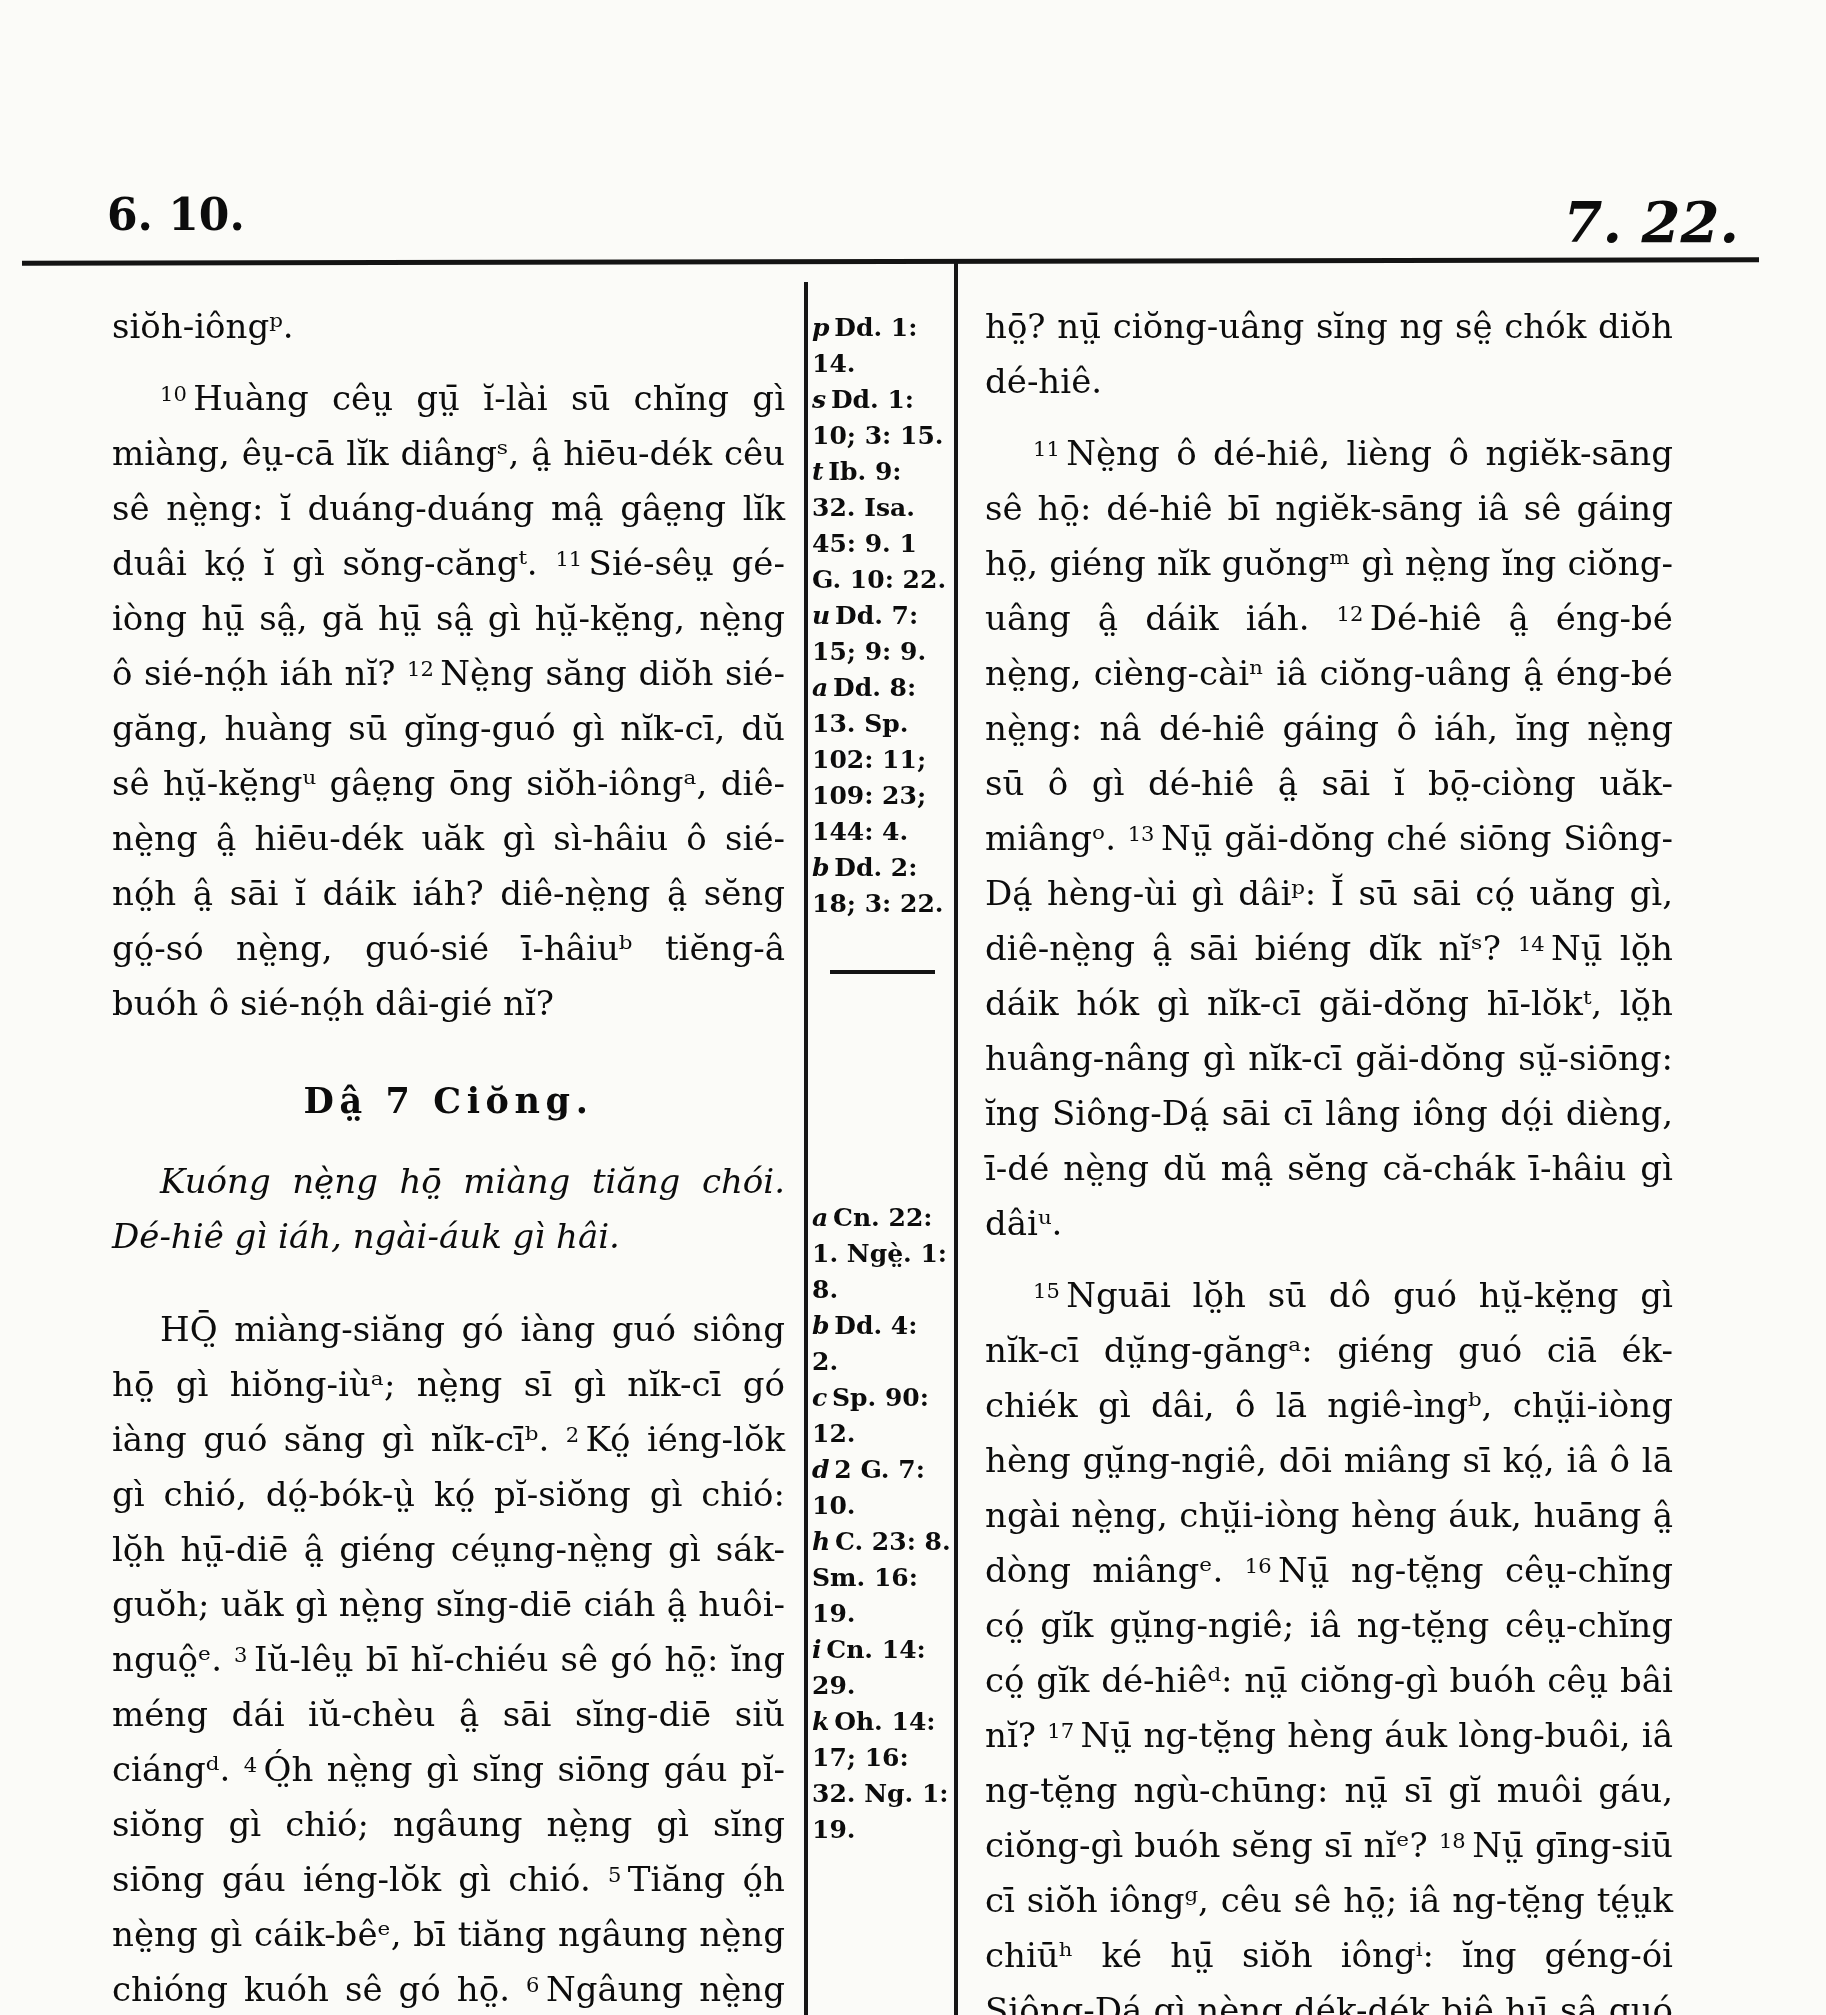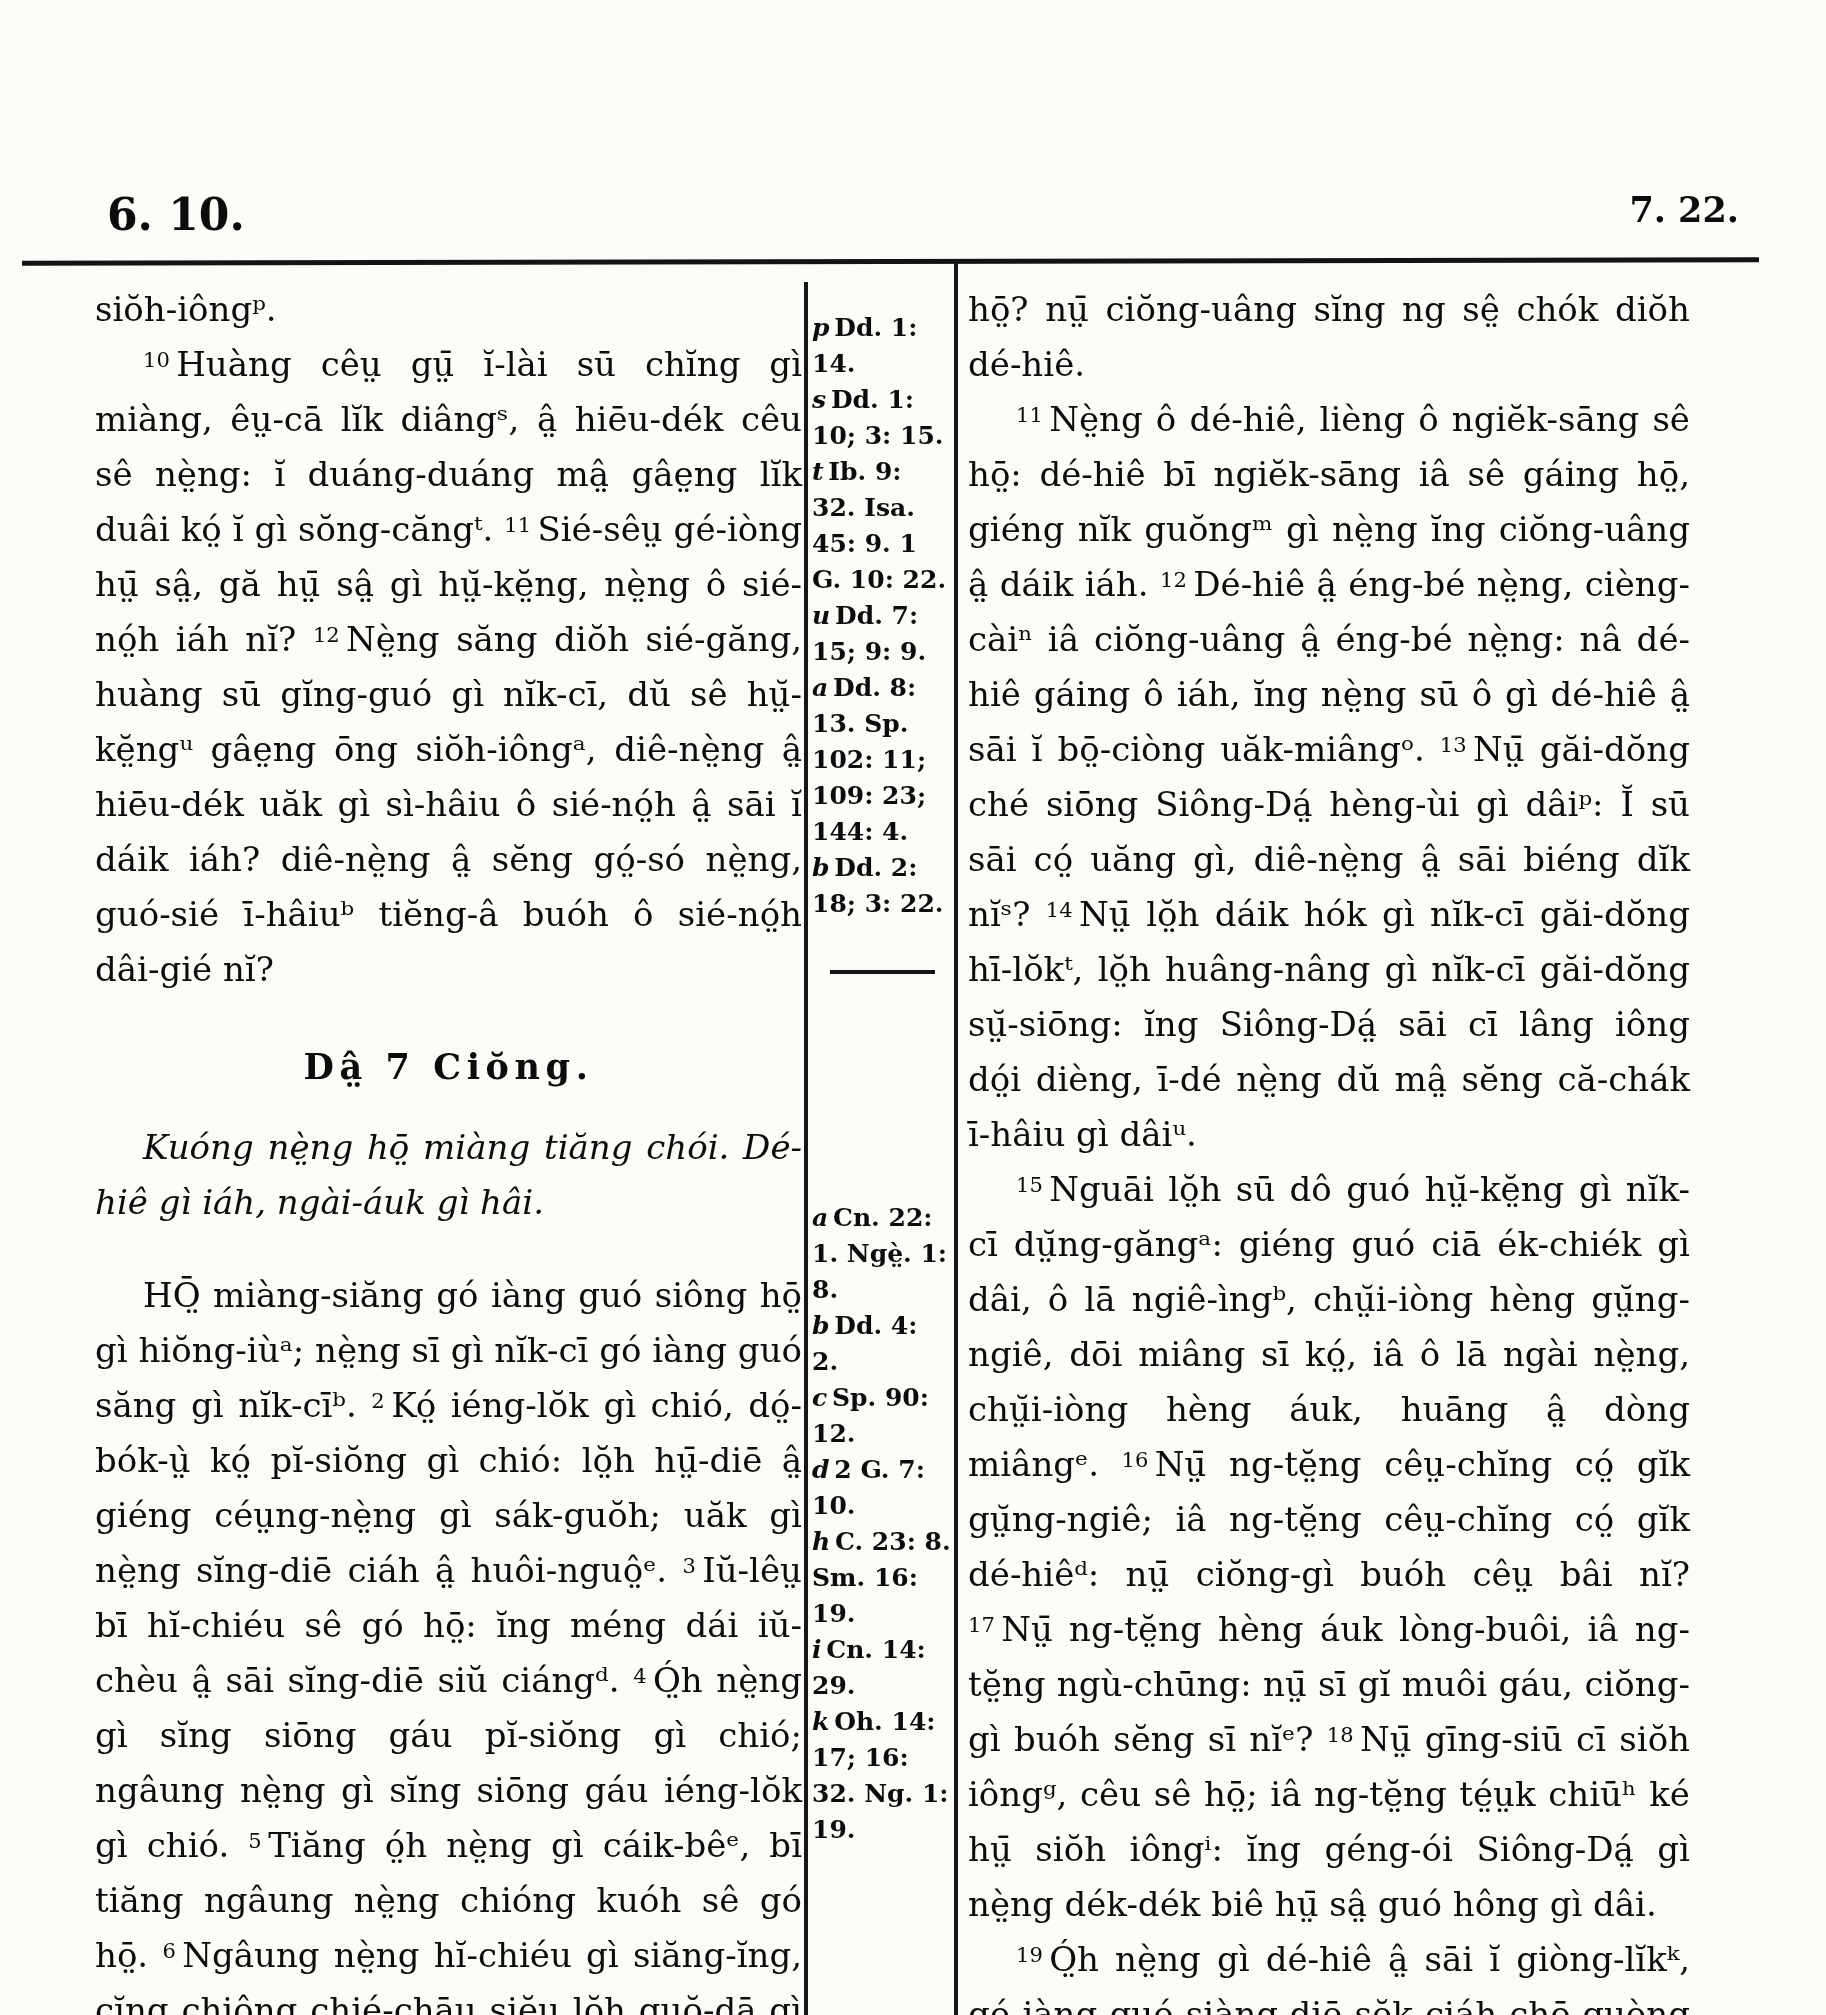--- a/index.html
+++ b/index.html
@@ -4,29 +4,29 @@
 <style>
   html,body{margin:0;padding:0;}
   body{
     width:1827px;height:2875px;position:relative;overflow:hidden;
     background:#fbfbf8;color:#0c0c0c;
     font-family:"DejaVu Serif","Liberation Serif",serif;
   }
   .hdr{position:absolute;top:183px;left:0;width:100%;height:69px;font-weight:bold;padding-left:27px;}
   .hdr-left{position:absolute;left:107px;top:6px;font-size:44px;}
   .hdr-title{position:absolute;left:0;width:100%;text-align:center;font-size:48px;letter-spacing:3.2px;}
-  .hdr-right{position:absolute;right:115px;top:6px;font-size:35px;}
+  .hdr-right{position:absolute;right:115px;top:6px;font-size:56px;font-style:italic;}
   .hrule{position:absolute;top:259px;left:22px;width:1737px;height:5.2px;background:#141414;transform:rotate(-0.12deg);}
   .vrule{position:absolute;width:4px;background:#161616;}
   #vrule-left{left:804px;top:282px;height:2450px;}
   #vrule-right{left:954px;top:262px;height:2466px;}
   .col{position:absolute;text-align:justify;font-size:34px;line-height:55px;}
   #left-col{left:95px;top:282px;width:707px;}
   #right-col{left:968px;top:282px;width:722px;}
-  .col p{margin:0;text-indent:48px;}
+  .col p{margin:17px;text-indent:48px;}
   .col p.carryover{text-indent:0;}
   sup.vn{font-size:62%;font-weight:normal;line-height:0;vertical-align:baseline;position:relative;top:-0.45em;margin-right:6.4px;}
   p.chapter-heading{text-align:center;text-indent:0;font-weight:bold;font-size:35px;letter-spacing:5.6px;margin:42px 0 26px;}
   p.summary{font-style:italic;margin-bottom:38px;}
   #ref-col{position:absolute;left:812px;top:310px;width:140px;font-size:25px;line-height:36px;font-weight:bold;text-align:left;}
   .ref{margin:0;}
   .ref i{font-style:italic;margin-right:4.8px;}
   .ref-sep{width:105px;height:3.6px;background:#141414;margin:48px auto 226px auto;}
 </style>
 </head>

